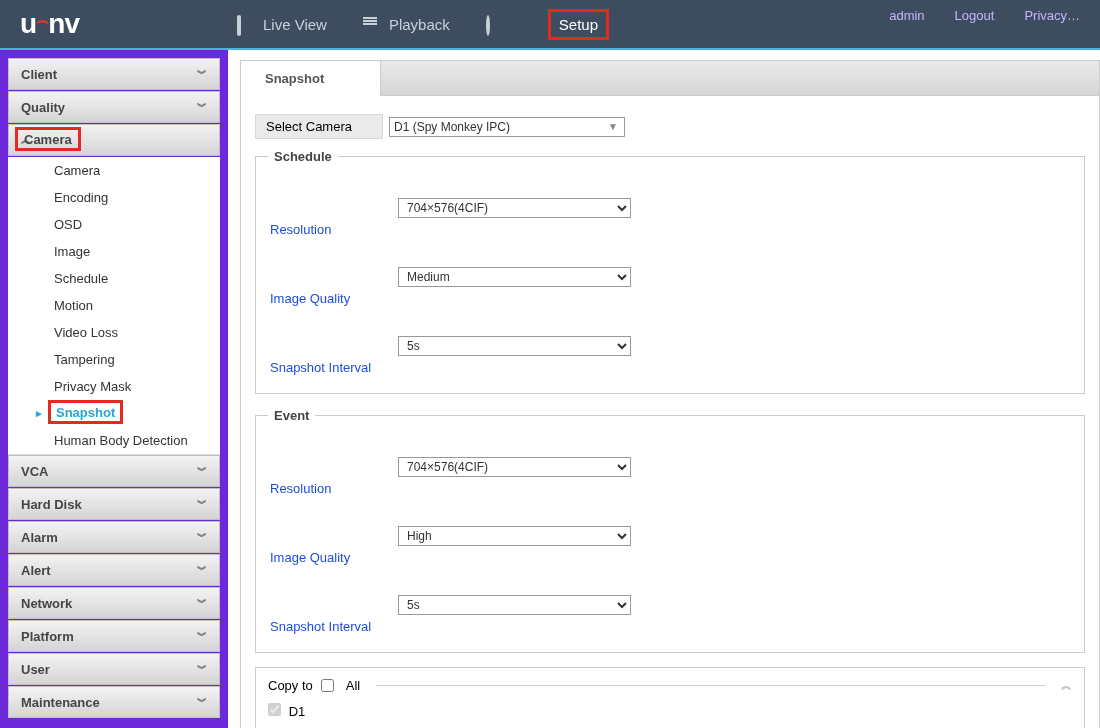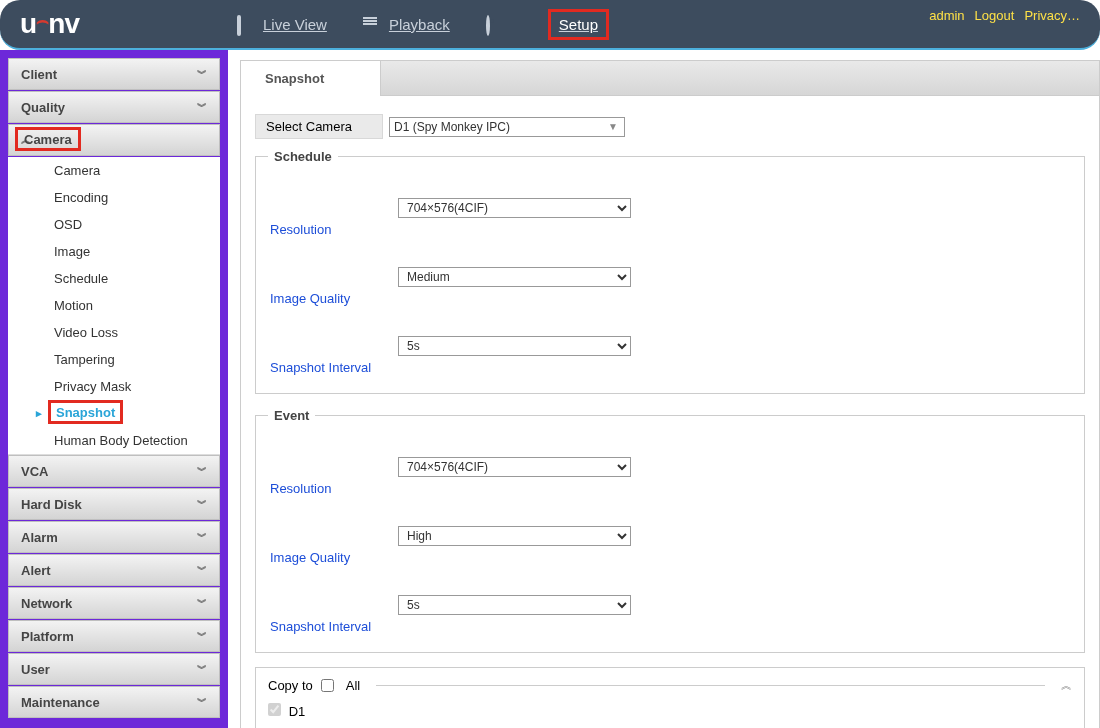--- a/index.html
+++ b/index.html
@@ -1,32 +1,32 @@
 <!DOCTYPE html>
 <html><head>
 <meta charset="utf-8">
 <style>
 * { box-sizing: border-box; margin: 0; padding: 0; }
 body { font-family: Arial, sans-serif; font-size: 13px; background: #fff; width: 1100px; height: 728px; overflow: hidden; }
 
-.header { background: #3d4c5e; height: 50px; display: flex; align-items: center; color: #c8d0da; position: relative; border-bottom: 2px solid #4cb0dd; border-radius: 20px; }
+.header { background: #3d4c5e; height: 50px; display: flex; align-items: center; color: #c8d0da; position: relative; border-bottom: 2px solid #4cb0dd; }
 .logo { margin-left: 20px; font-size: 28px; font-weight: bold; color: #fff; letter-spacing: -1px; display: flex; align-items: center; }
 .logo .arc { color: #d63a2f; font-size: 20px; position: relative; top: -4px; }
-.nav { display: flex; margin-left: 140px; height: 100%; align-items: flex-start; text-decoration: underline; }
+.nav { display: flex; margin-left: 140px; height: 100%; align-items: flex-start; }
 .nav-item { display: flex; align-items: center; height: 100%; padding: 0 18px; cursor: pointer; font-size: 15px; color: #c8d0da; }
 .nav-item.active { color: #fff; gap: 36px; }
 .nav-icon { width: 16px; height: 14px; margin-right: 10px; display: inline-block; }
 .icon-monitor { border: 2px solid #c8d0da; border-radius: 2px; width: 14px; height: 11px; position: relative; }
 .icon-playback { display:flex;flex-direction:column;gap:1px;width:14px;height:12px;}
 .icon-playback span{height:2px;background:#c8d0da;width:100%;}
 .icon-gear { width:14px;height:14px;border:2px solid #c8d0da;border-radius:50%;position:relative;}
 .icon-gear::after{content:"";position:absolute;width:4px;height:4px;background:#3d4c5e;border-radius:50%;top:2px;left:2px;}
 .hl-box { border: 3px solid #e22a20; padding: 4px 8px; }
 
-.user-links { position: absolute; right: 20px; top: 8px; display: flex; gap: 10px; font-size: 13px; color: #fde047; }
+.user-links { position: absolute; right: 20px; top: 8px; display: flex; gap: 30px; font-size: 13px; color: #c4b5fd; }
 .user-links span { cursor: pointer; }
 
 .content { display: flex; height: calc(728px - 50px); }
 
 .sidebar { width: 228px; background: #6d28d9; padding: 8px 8px 0 8px; overflow-y: auto; }
 .sb-header { background: linear-gradient(#f3f3f3,#d4d4d4); border: 1px solid #bfbfbf; height: 32px; display: flex; align-items: center; justify-content: space-between; padding: 0 12px; font-weight: bold; color: #454545; cursor: pointer; margin-bottom: 1px; }
 .sb-header.hl { position: relative; }
 .sb-header .hlbox { position: absolute; left: 6px; top: 2px; height: 24px; border: 3px solid #e22a20; padding: 0 6px; display: flex; align-items: center; }
 .chev { font-size: 10px; color: #7a7a7a; }
 .submenu { background: #fff; }

